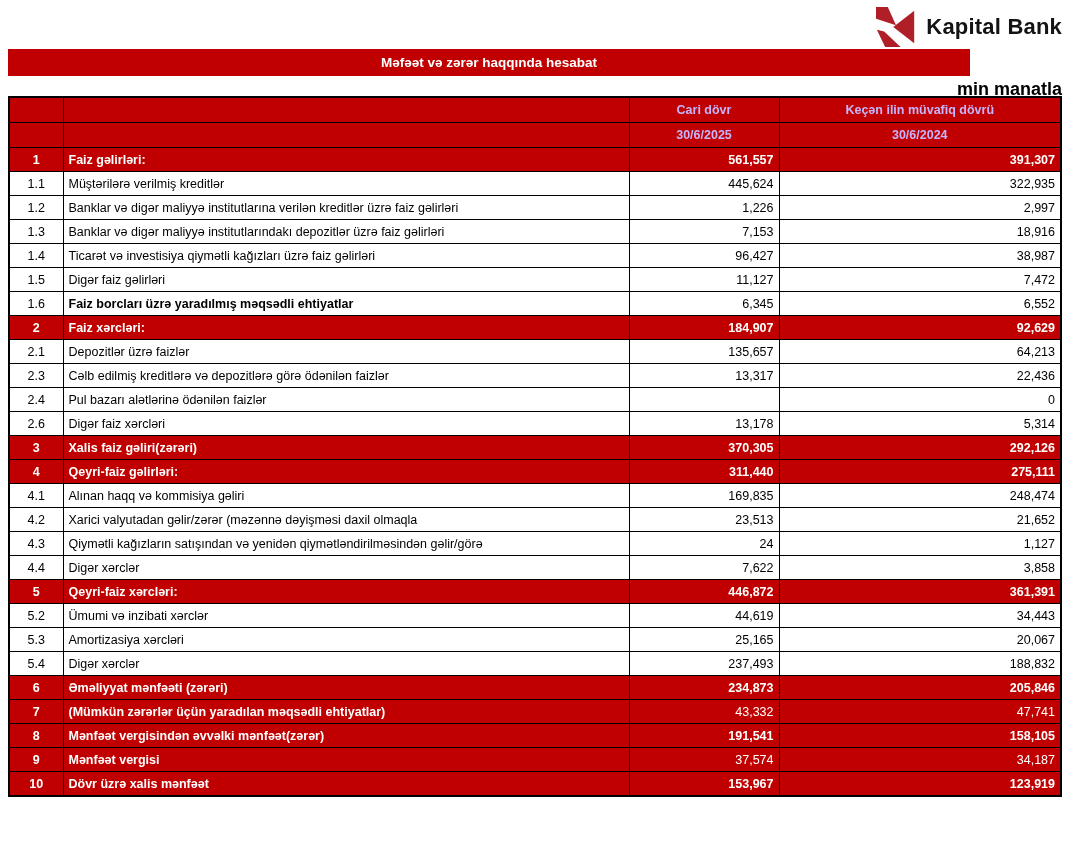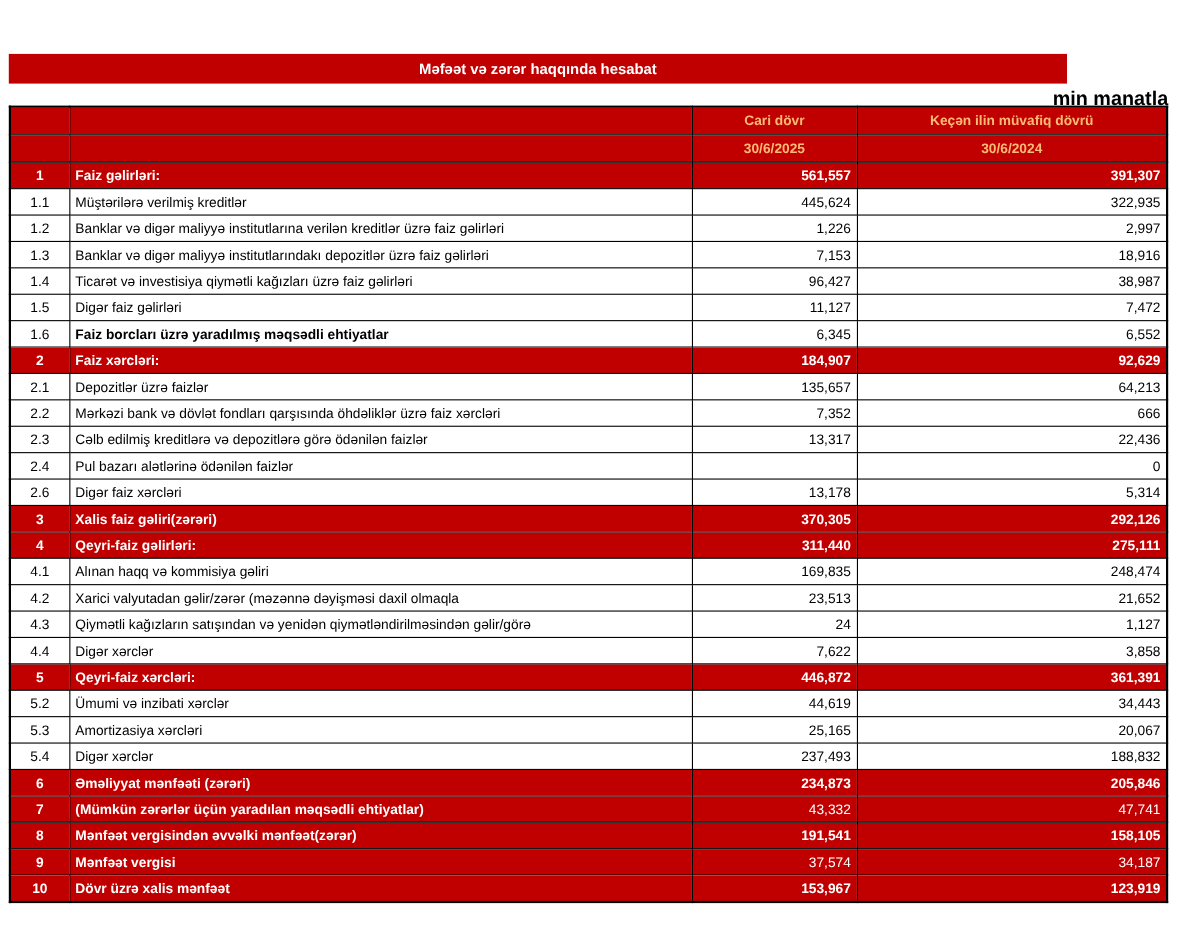--- a/index.html
+++ b/index.html
@@ -48,32 +48,40 @@
     font-size:12.5px;
     height:23px;
     padding:0 5px;
     white-space:nowrap;overflow:hidden;
     color:#000;background:#fff;
     vertical-align:middle;
   }
   .tbl thead td{height:24px;}
   .center{text-align:center;}
   .num{text-align:right;}
-  td.sec{background:var(--red);color:#fdba74;font-weight:700;}
+  td.sec{background:var(--red);color:#c4b5fd;font-weight:700;}
   tr.section td{background:var(--red);color:#ffffff;font-weight:700;}
   tr.section-light td{background:var(--red);color:#ffffff;font-weight:700;}
   tr.section-light td.num{font-weight:400;}
   tr.item td{background:#ffffff;color:#000;font-weight:400;}
   tr.item td.bold-label{font-weight:700;}
 </style>
 </head>
 <body>
 
 <div class="page">
 
+  <div class="logo">
+    <svg width="40" height="42" viewBox="0 0 44 44" aria-hidden="true">
+      <polygon points="0,0 13,0 22,20 0,13" fill="#b01e28"></polygon>
+      <polygon points="42,4 42,40 19,22" fill="#b01e28"></polygon>
+      <polygon points="1,25 9,27 27,44 10,44" fill="#b01e28"></polygon>
+    </svg>
+    <span class="logo-text">Kapital Bank</span>
+  </div>
 
   <div class="banner">
     <span>Məfəət və zərər haqqında hesabat</span>
   </div>
 
   <div class="units">min manatla</div>
 
   <table class="tbl">
     <colgroup>
       <col style="width:54px">
@@ -144,26 +152,20 @@
           <td class="num">184,907</td>
           <td class="num">92,629</td>
         </tr>
         <tr class="item">
           <td class="center">2.1</td>
           <td class="">Depozitlər üzrə faizlər</td>
           <td class="num">135,657</td>
           <td class="num">64,213</td>
         </tr>
         <tr class="item">
-          <td class="center">2.2</td>
-          <td class="">Mərkəzi bank və dövlət fondları qarşısında öhdəliklər üzrə faiz xərcləri</td>
-          <td class="num">7,352</td>
-          <td class="num">666</td>
-        </tr>
-        <tr class="item">
           <td class="center">2.3</td>
           <td class="">Cəlb edilmiş kreditlərə və depozitlərə görə ödənilən faizlər</td>
           <td class="num">13,317</td>
           <td class="num">22,436</td>
         </tr>
         <tr class="item">
           <td class="center">2.4</td>
           <td class="">Pul bazarı alətlərinə ödənilən faizlər</td>
           <td class="num"></td>
           <td class="num">0</td>

